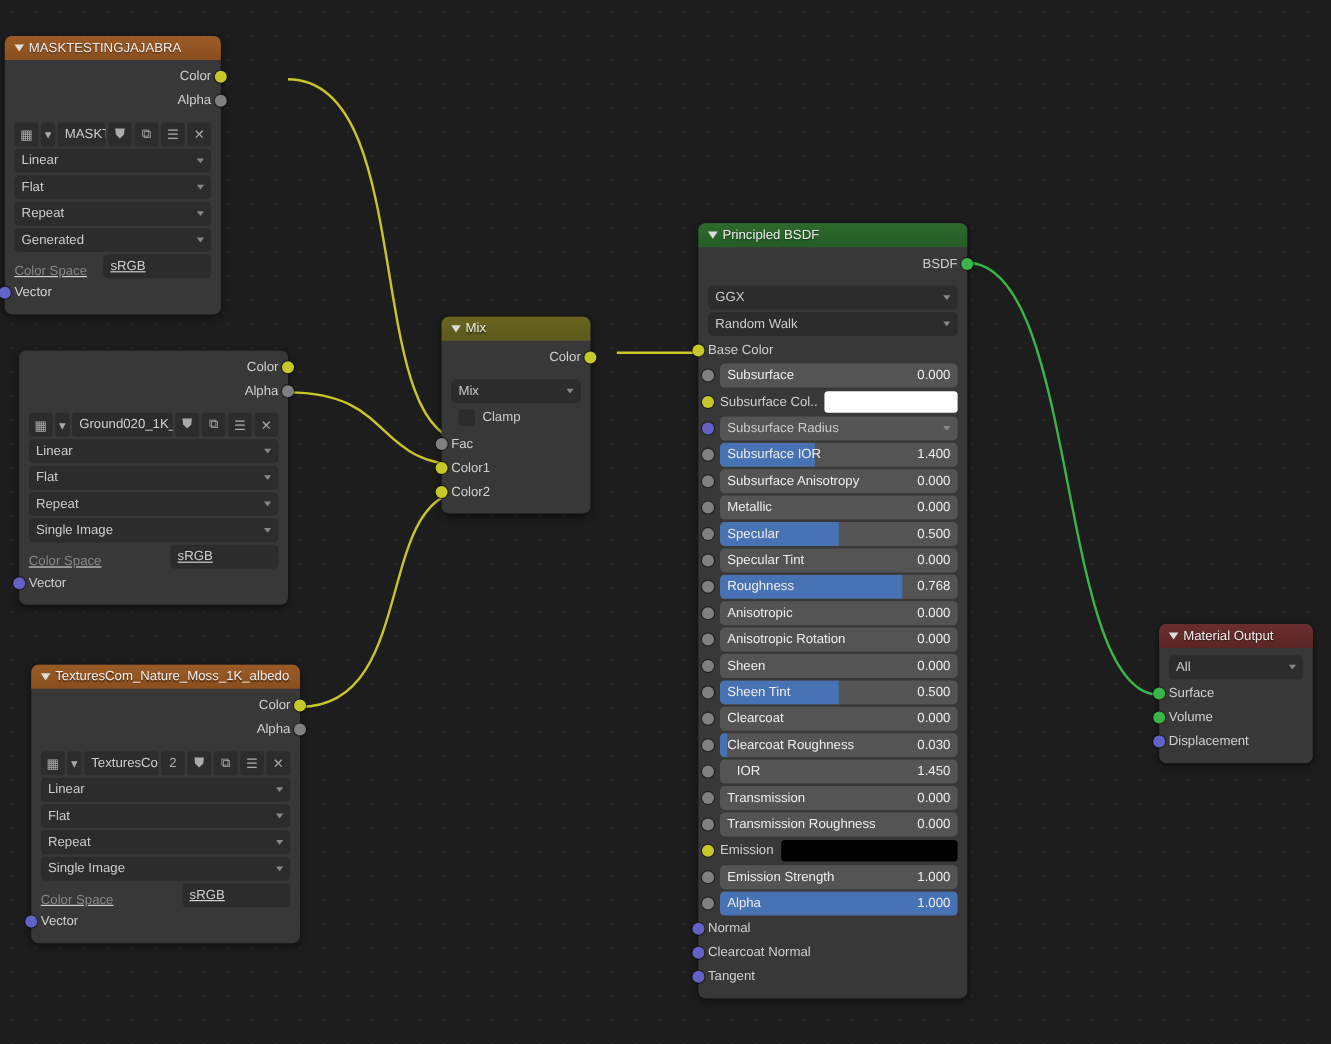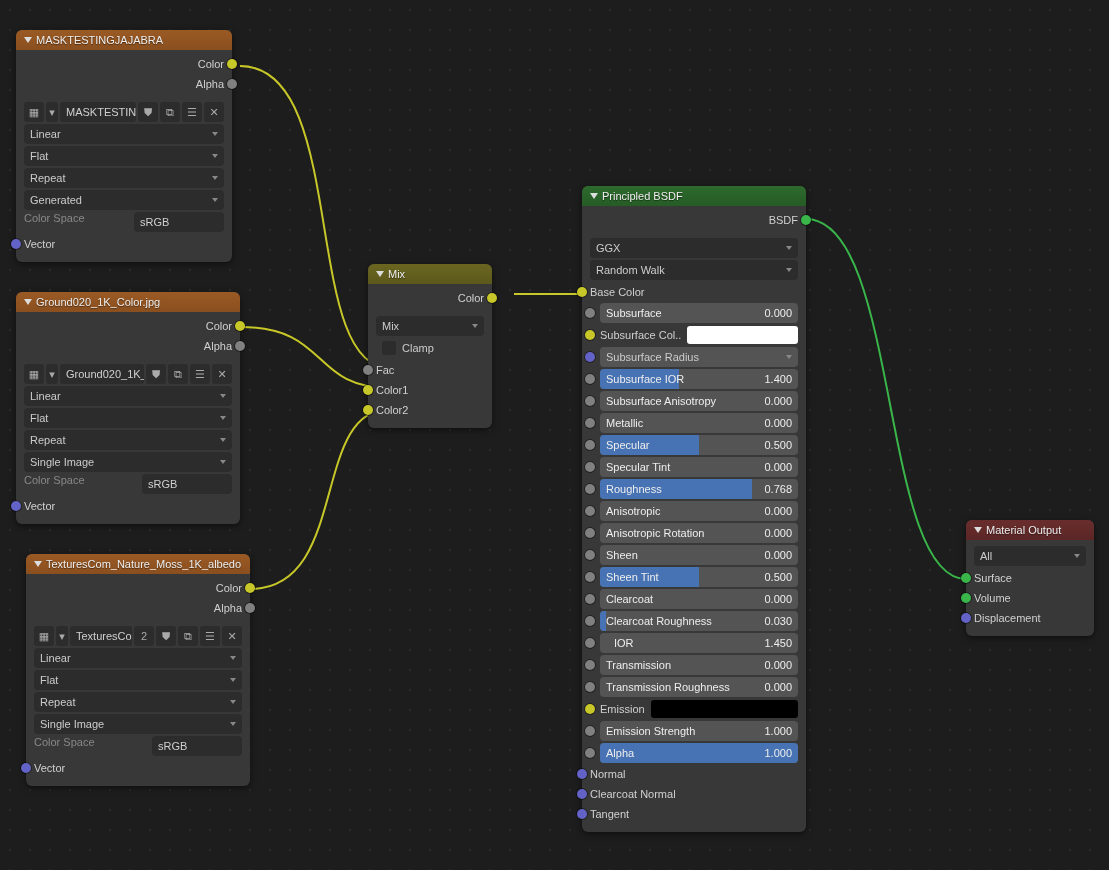--- a/index.html
+++ b/index.html
@@ -114,21 +114,22 @@
     display: flex;
     align-items: center;
     padding: 0 6px;
     overflow: hidden;
     white-space: nowrap;
   }
   .twofield {
     display: flex;
     gap: 4px;
     margin: 2px 8px;
-    align-items: flex-start;
+    align-items: flex-end;
+    text-decoration: underline;
   }
   .twofield .lbl { flex: 1; color: #888; }
   .twofield .sel {
     width: 90px;
     background: #2c2c2c;
     border-radius: 4px;
     height: 20px;
     display: flex;
     align-items: center;
     padding: 0 6px;
@@ -173,21 +174,21 @@
 <body>
 
 <svg class="wires">
   <path d="M 240 66 C 350 66, 300 368, 390 368" stroke="#c7c729" stroke-width="2" fill="none"></path>
   <path d="M 240 327 C 330 327, 310 388, 390 388" stroke="#c7c729" stroke-width="2" fill="none"></path>
   <path d="M 250 589 C 350 589, 310 409, 390 409" stroke="#c7c729" stroke-width="2" fill="none"></path>
   <path d="M 514 294 C 550 294, 550 294, 582 294" stroke="#c7c729" stroke-width="2" fill="none"></path>
   <path d="M 806 219 C 900 219, 880 579, 966 579" stroke="#39b54a" stroke-width="2" fill="none"></path>
 </svg>
 
-<div class="node" style="left:16px; top:30px; width:216px;">
+<div class="node" style="left:4px; top:30px; width:180px;">
   <div class="node-header hdr-orange">
     <span class="chev"></span>
     <span>MASKTESTINGJAJABRA</span>
   </div>
   <div class="node-body">
     <div class="row out">
         <span>Color</span>
         <span class="socket right sock-yellow"></span>
       </div>
     <div class="row out">
@@ -230,24 +231,20 @@
         </div>
     </div>
     <div class="row in">
         <span class="socket left sock-purple"></span>
         <span>Vector</span>
       </div>
   </div>
 </div>
 
 <div class="node" style="left:16px; top:292px; width:224px;">
-  <div class="node-header hdr-orange">
-    <span class="chev"></span>
-    <span>Ground020_1K_Color.jpg</span>
-  </div>
   <div class="node-body">
     <div class="row out">
         <span>Color</span>
         <span class="socket right sock-yellow"></span>
       </div>
     <div class="row out">
         <span>Alpha</span>
         <span class="socket right sock-grey"></span>
       </div>
     <div style="height:6px"></div>

